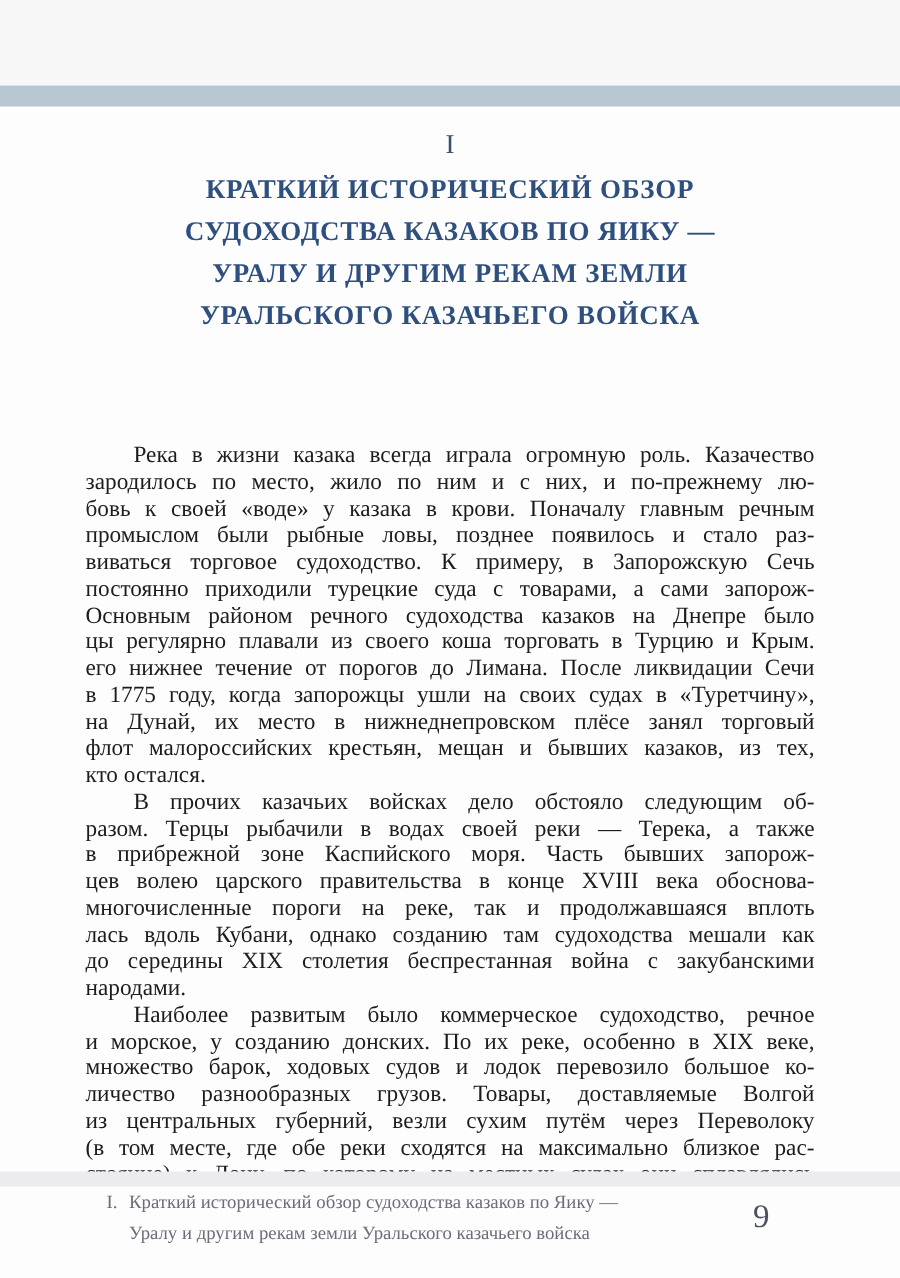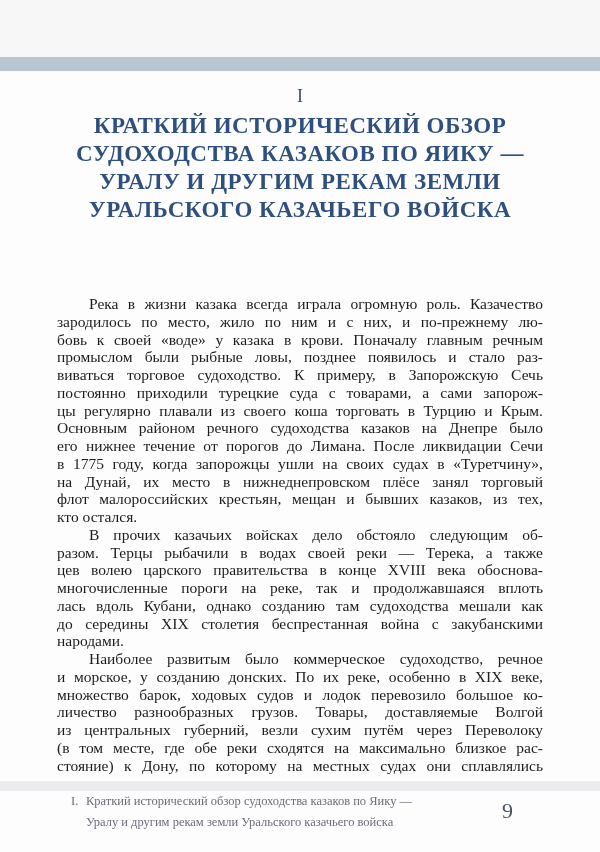--- a/index.html
+++ b/index.html
@@ -33,21 +33,21 @@
     width: 100%;
     text-align: center;
   }
   .chapter-number {
     font-size: 18px;
     line-height: 24px;
     color: #3c4e6a;
     margin-bottom: 4px;
   }
   .title-line {
-    font-size: 23px;
+    font-size: 18px;
     font-weight: bold;
     line-height: 28px;
     letter-spacing: 0.5px;
     color: #2f507e;
   }
   .body-text {
     position: absolute;
     top: 271px;
     left: 57px;
     width: 486px;
@@ -112,32 +112,33 @@
 
   <div class="body-text">
 
     <div class="para">
       <div class="bline indent">Река в жизни казака всегда играла огромную роль. Казачество</div>
       <div class="bline">зародилось по место, жило по ним и с них, и по-прежнему лю-</div>
       <div class="bline">бовь к своей «воде» у казака в крови. Поначалу главным речным</div>
       <div class="bline">промыслом были рыбные ловы, позднее появилось и стало раз-</div>
       <div class="bline">виваться торговое судоходство. К примеру, в Запорожскую Сечь</div>
       <div class="bline">постоянно приходили турецкие суда с товарами, а сами запорож-</div>
+      <div class="bline">Основным районом речного судоходства казаков на Днепре было</div>
       <div class="bline">цы регулярно плавали из своего коша торговать в Турцию и Крым.</div>
-      <div class="bline">Основным районом речного судоходства казаков на Днепре было</div>
       <div class="bline">его нижнее течение от порогов до Лимана. После ликвидации Сечи</div>
       <div class="bline">в 1775 году, когда запорожцы ушли на своих судах в «Туретчину»,</div>
       <div class="bline">на Дунай, их место в нижнеднепровском плёсе занял торговый</div>
       <div class="bline">флот малороссийских крестьян, мещан и бывших казаков, из тех,</div>
       <div class="bline lastline">кто остался.</div>
     </div>
 
     <div class="para">
       <div class="bline indent">В прочих казачьих войсках дело обстояло следующим об-</div>
       <div class="bline">разом. Терцы рыбачили в водах своей реки — Терека, а также</div>
+      <div class="bline">в прибрежной зоне Каспийского моря. Часть бывших запорож-</div>
       <div class="bline">цев волею царского правительства в конце XVIII века обоснова-</div>
       <div class="bline">многочисленные пороги на реке, так и продолжавшаяся вплоть</div>
       <div class="bline">лась вдоль Кубани, однако созданию там судоходства мешали как</div>
       <div class="bline">до середины XIX столетия беспрестанная война с закубанскими</div>
       <div class="bline lastline">народами.</div>
     </div>
 
     <div class="para">
       <div class="bline indent">Наиболее развитым было коммерческое судоходство, речное</div>
       <div class="bline">и морское, у созданию донских. По их реке, особенно в XIX веке,</div>

